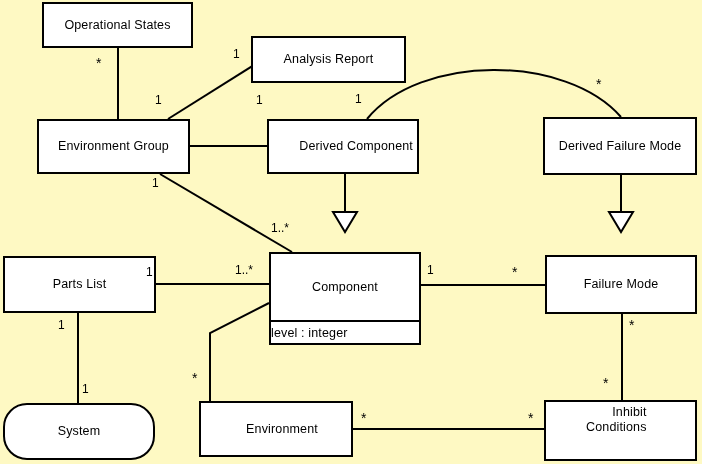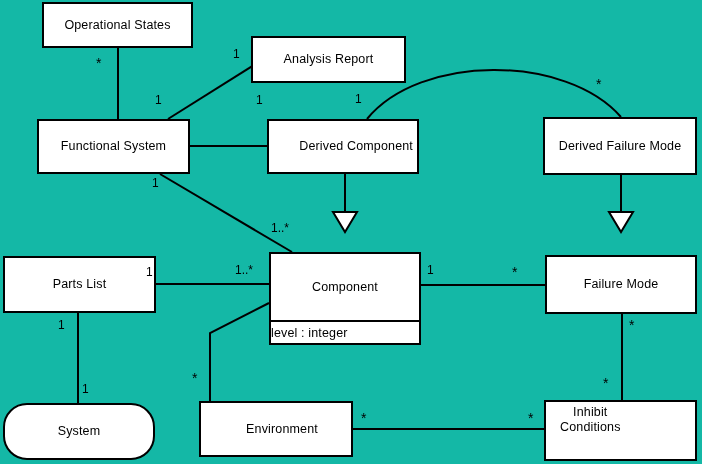--- a/index.html
+++ b/index.html
@@ -5,21 +5,21 @@
 <style>
   html, body {
     margin: 0;
     padding: 0;
     background: #ffffff;
   }
   #diagram-root {
     position: relative;
     width: 702px;
     height: 464px;
-    background: #14b8a6;
+    background: #fef9c3;
     font-family: "Liberation Sans", "DejaVu Sans", sans-serif;
     overflow: hidden;
   }
   svg.edge-layer {
     position: absolute;
     left: 0;
     top: 0;
     width: 702px;
     height: 464px;
   }
@@ -39,23 +39,23 @@
     justify-content: center;
     font-size: 12.5px;
     color: #000000;
     letter-spacing: 0.15px;
     text-align: center;
     line-height: 1.18;
     padding: 0 4px;
   }
   .uml-name-compartment.align-left {
     justify-content: flex-start;
-    text-align: center;
+    text-align: right;
     align-items: flex-start;
-    padding: 3px 0 0 14px;
+    padding: 3px 0 0 40px;
     line-height: 1.18;
   }
   .uml-attr-compartment {
     border-top: 2px solid #000000;
     display: flex;
     align-items: center;
     justify-content: flex-start;
     font-size: 12.5px;
     color: #000000;
     padding-left: 0;
@@ -101,21 +101,21 @@
   </svg>
 
   <div id="classes-layer">
       <div class="uml-class" style="left: 42px; top: 2px; width: 151px; height: 46px;">
         <div class="uml-name-compartment">Operational States</div>
       </div>
       <div class="uml-class" style="left: 251px; top: 3px; width: 155px; height: 47px; margin-top: 33px;">
         <div class="uml-name-compartment">Analysis Report</div>
       </div>
       <div class="uml-class" style="left: 37px; top: 119px; width: 153px; height: 55px;">
-        <div class="uml-name-compartment">Functional System</div>
+        <div class="uml-name-compartment">Environment Group</div>
       </div>
       <div class="uml-class" style="left: 267px; top: 119px; width: 152px; height: 55px; align-items: flex-end;">
         <div class="uml-name-compartment">Derived Component</div>
       </div>
       <div class="uml-class" style="left: 543px; top: 117px; width: 154px; height: 58px;">
         <div class="uml-name-compartment">Derived Failure Mode</div>
       </div>
       <div class="uml-class" style="left: 3px; top: 256px; width: 153px; height: 57px;">
         <div class="uml-name-compartment">Parts List</div>
       </div>

